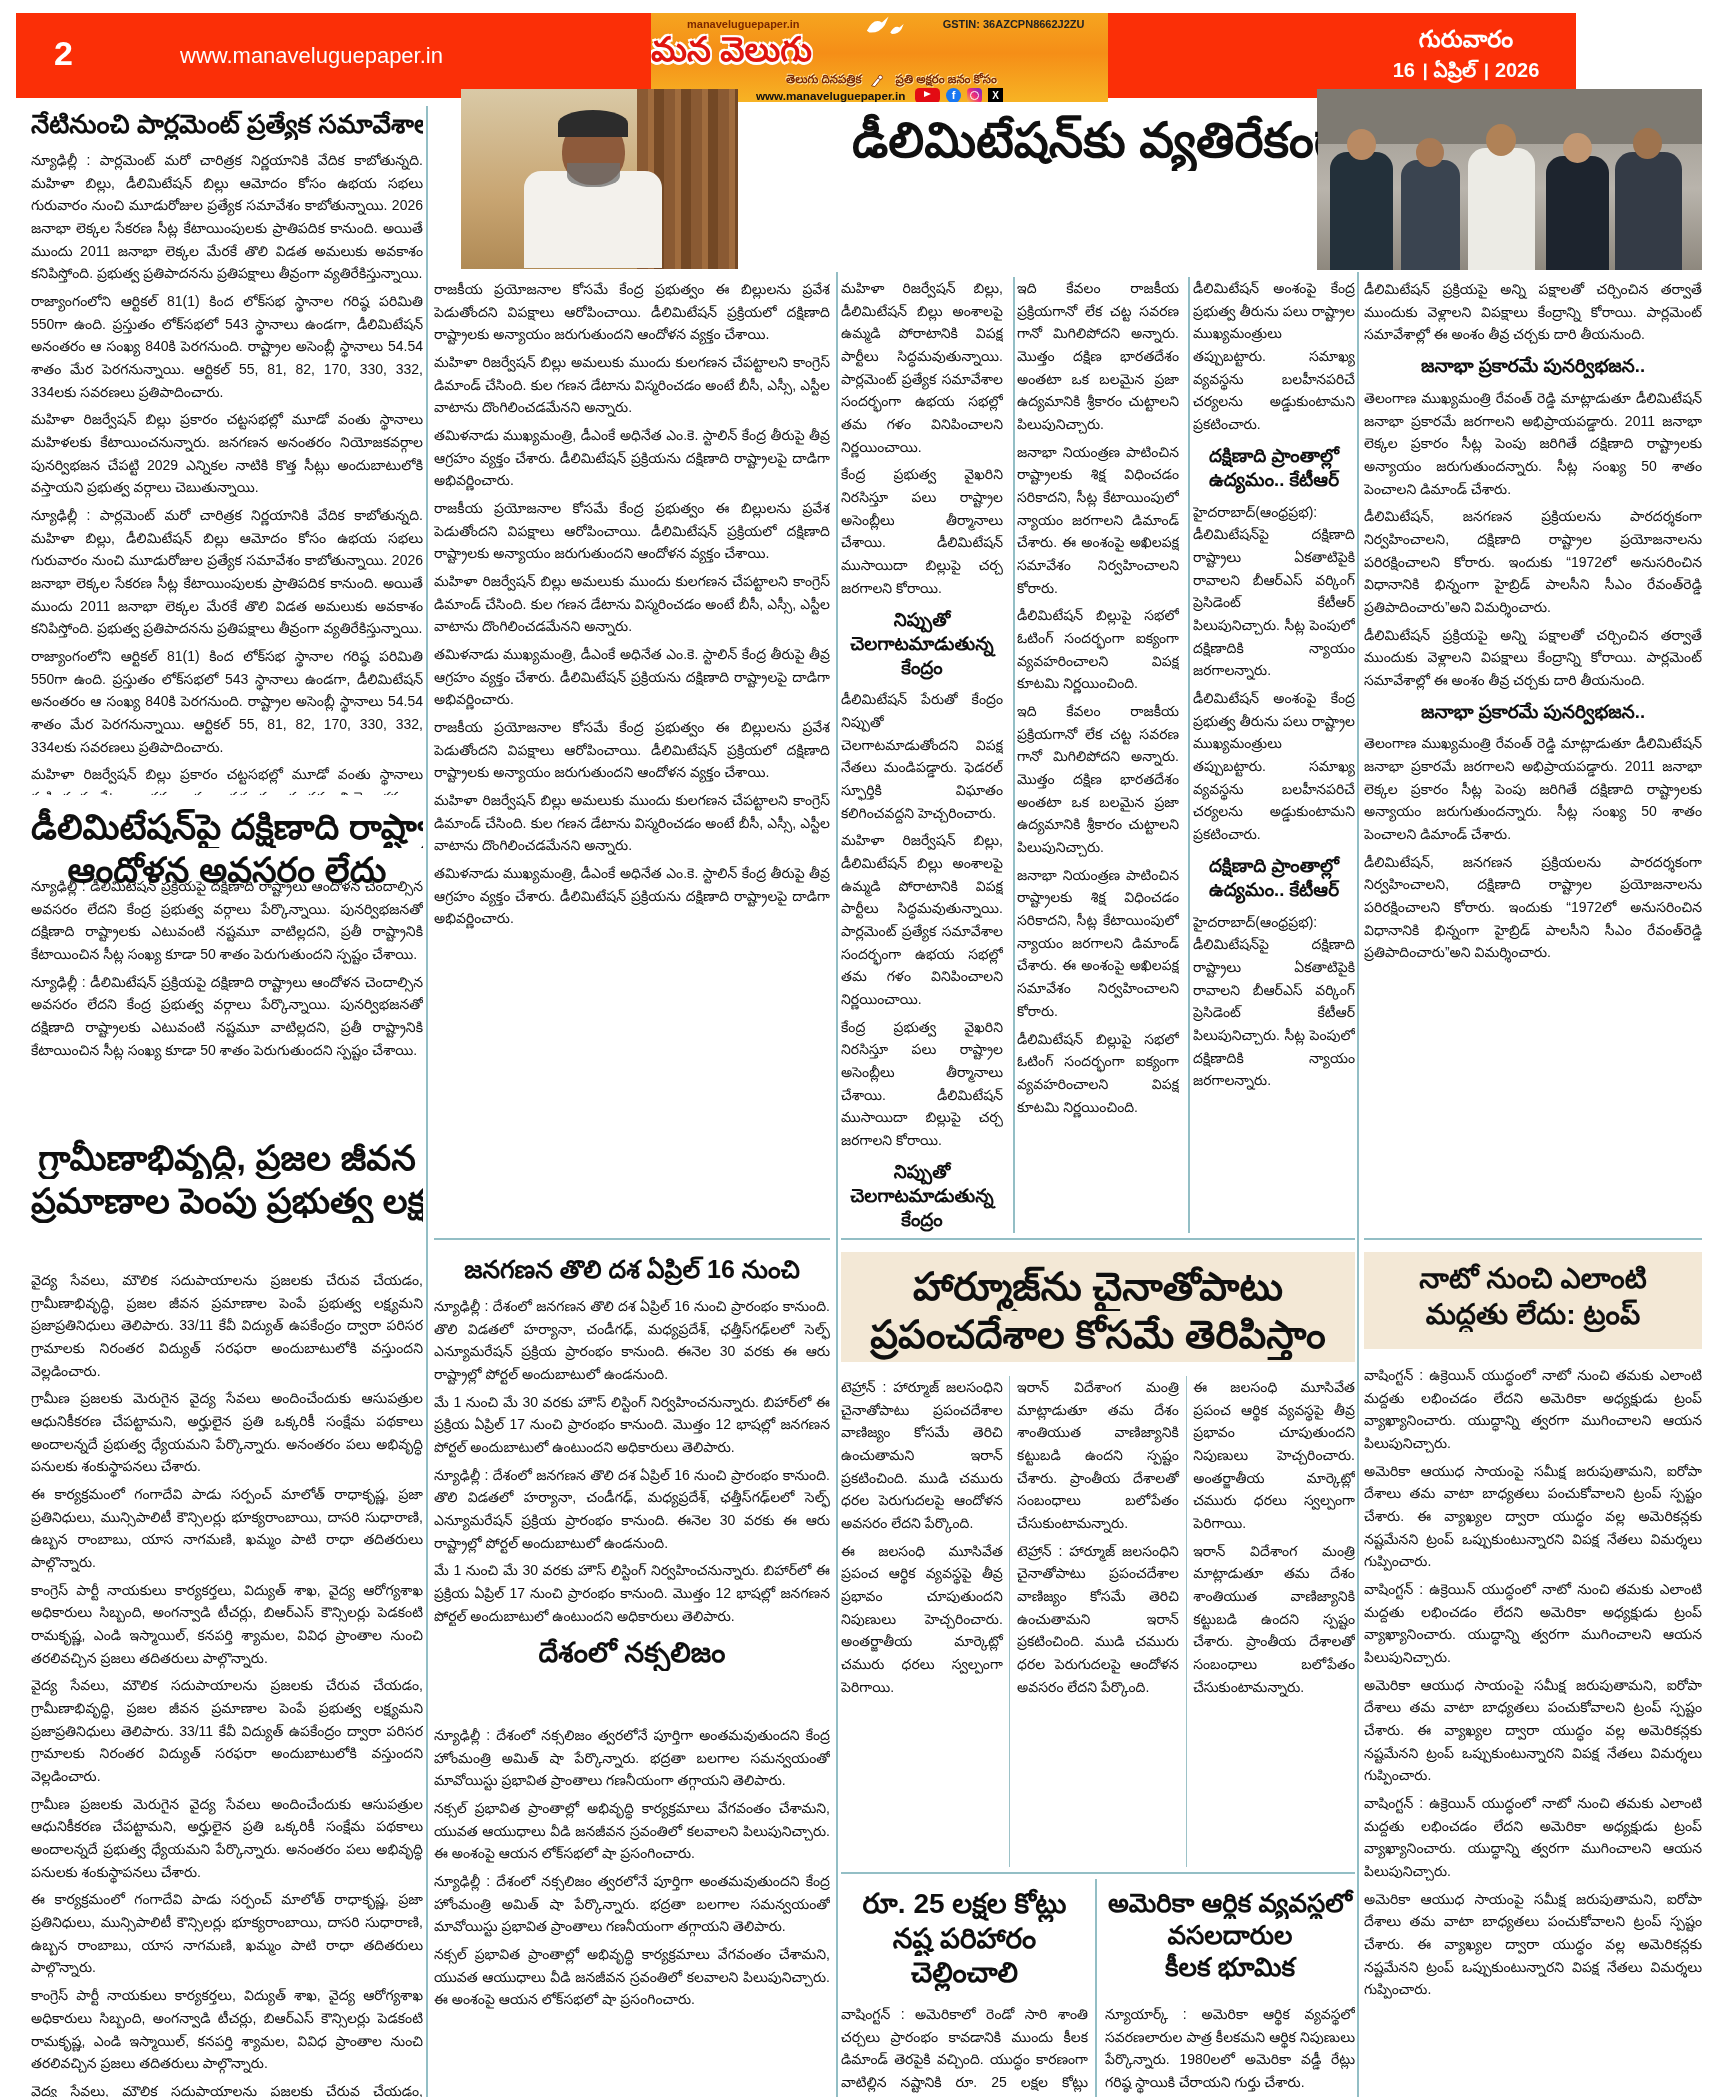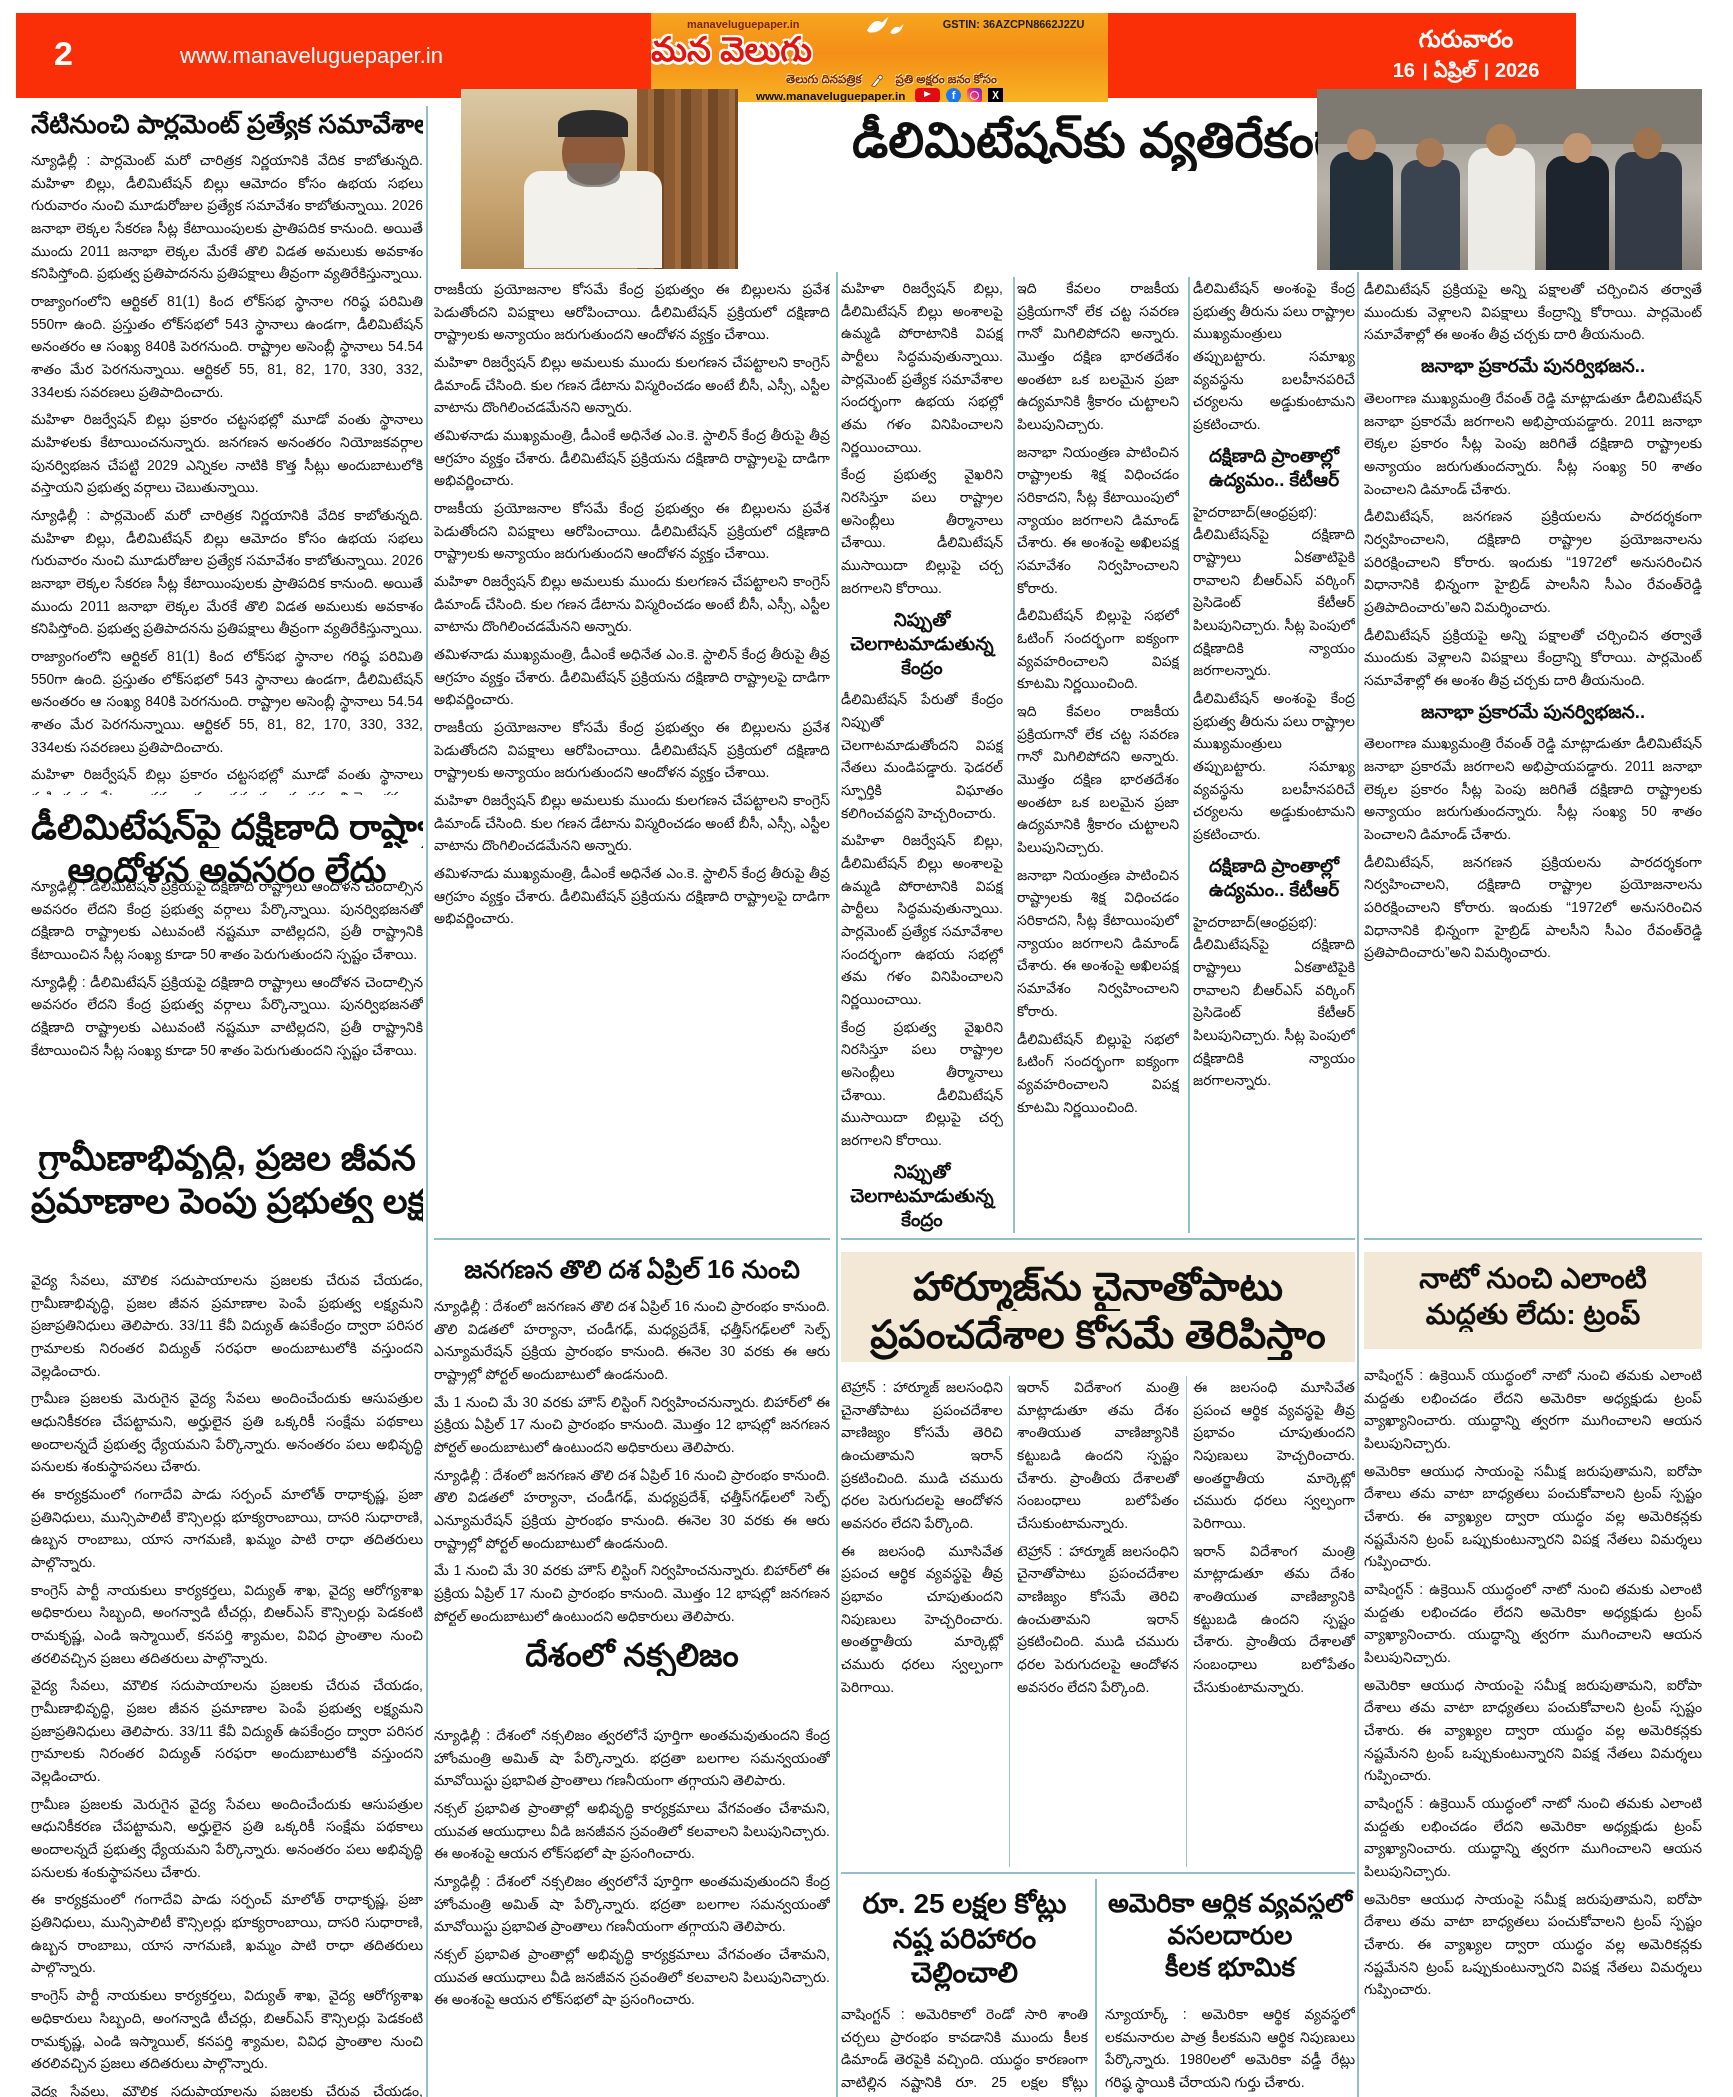--- a/index.html
+++ b/index.html
@@ -7,21 +7,21 @@
        font-family:"Liberation Sans","DejaVu Sans",sans-serif;color:#101010;overflow:hidden}
   .abs{position:absolute}
   .bp{font-size:14px;line-height:1.62;text-align:justify;margin:0 0 5px}
   .subhead{font-size:18.5px;font-weight:bold;text-align:center;line-height:1.3;margin:8.4px 0}
   .bodycol{overflow:hidden}
   .cols3{column-count:3;column-gap:14.3px;column-rule:1.3px solid #9dc2c8}
   .vr{width:1.7px;background:#93bec5}
   .hr{height:1.7px;background:#93bec5}
   .hl{font-weight:bold;text-align:center;line-height:1.24;white-space:nowrap;overflow:hidden}
   .headbox{overflow:hidden;text-align:center}.f60{font-size:25px}.f62{font-size:26px}.f66{font-size:28px}.f68{font-size:28.5px}
-  .f76{font-size:32px}.f84{font-size:35px}.f92{font-size:39px}
+  .f76{font-size:28px}.f84{font-size:35px}.f92{font-size:39px}
   .f118{font-size:49px}.f158{font-size:66px}
   .red{color:#e2251b}
   .band{background:#fb2f07}
   .beige{background:#f3e8d6}
   .white{color:#fff}
   .masthead{background:linear-gradient(180deg,#f6a51f 0%,#f58e17 45%,#f7b324 100%);overflow:hidden}
   .logo{font-weight:bold;color:#e01510;
         text-shadow:-1.7px -1.7px 0 #fff,1.7px -1.7px 0 #fff,-1.7px 1.7px 0 #fff,1.7px 1.7px 0 #fff,0 2.5px 0 #fff}
   .mast-small{font-weight:bold;color:#7c2800}
   .tagline{font-weight:bold;color:#7c2800;text-shadow:-0.8px -0.8px 0 #ffe9b0,0.8px 0.8px 0 #ffe9b0}
@@ -240,21 +240,21 @@
   </div>
 
 <div class="abs headbox" style="left:1105px;top:1887px;width:250px">
   <div class="f62">
       <div class="hl">అమెరికా ఆర్థిక వ్యవస్థలో</div>
       <div class="hl">వసలదారుల</div>
       <div class="hl">కీలక భూమిక</div>
     </div>
 </div>
 <div class="abs bodycol" style="left:1105px;top:2003px;width:250px;height:631px">
-    <p class="bp">న్యూయార్క్ : అమెరికా ఆర్థిక వ్యవస్థలో లకమనారుల పాత్ర కీలకమని ఆర్థిక నిపుణులు పేర్కొన్నారు. 1980లలో అమెరికా వడ్డీ రేట్లు గరిష్ఠ స్థాయికి చేరాయని గుర్తు చేశారు.</p>
+    <p class="bp">న్యూయార్క్ : అమెరికా ఆర్థిక వ్యవస్థలో సవరణలారుల పాత్ర కీలకమని ఆర్థిక నిపుణులు పేర్కొన్నారు. 1980లలో అమెరికా వడ్డీ రేట్లు గరిష్ఠ స్థాయికి చేరాయని గుర్తు చేశారు.</p>
   </div>
 
 <div class="abs bodycol" style="left:1364px;top:278px;width:338px;height:956px">
     <p class="bp">డీలిమిటేషన్ ప్రక్రియపై అన్ని పక్షాలతో చర్చించిన తర్వాతే ముందుకు వెళ్లాలని విపక్షాలు కేంద్రాన్ని కోరాయి. పార్లమెంట్ సమావేశాల్లో ఈ అంశం తీవ్ర చర్చకు దారి తీయనుంది.</p>
     <div class="subhead">జనాభా ప్రకారమే పునర్విభజన..</div>
     <p class="bp">తెలంగాణ ముఖ్యమంత్రి రేవంత్ రెడ్డి మాట్లాడుతూ డీలిమిటేషన్ జనాభా ప్రకారమే జరగాలని అభిప్రాయపడ్డారు. 2011 జనాభా లెక్కల ప్రకారం సీట్ల పెంపు జరిగితే దక్షిణాది రాష్ట్రాలకు అన్యాయం జరుగుతుందన్నారు. సీట్ల సంఖ్య 50 శాతం పెంచాలని డిమాండ్ చేశారు.</p>
     <p class="bp">డీలిమిటేషన్, జనగణన ప్రక్రియలను పారదర్శకంగా నిర్వహించాలని, దక్షిణాది రాష్ట్రాల ప్రయోజనాలను పరిరక్షించాలని కోరారు. ఇందుకు “1972లో అనుసరించిన విధానానికి భిన్నంగా హైబ్రిడ్ పాలసీని సీఎం రేవంత్‌రెడ్డి ప్రతిపాదించారు”అని విమర్శించారు.</p>
     <p class="bp">డీలిమిటేషన్ ప్రక్రియపై అన్ని పక్షాలతో చర్చించిన తర్వాతే ముందుకు వెళ్లాలని విపక్షాలు కేంద్రాన్ని కోరాయి. పార్లమెంట్ సమావేశాల్లో ఈ అంశం తీవ్ర చర్చకు దారి తీయనుంది.</p>
     <div class="subhead">జనాభా ప్రకారమే పునర్విభజన..</div>
     <p class="bp">తెలంగాణ ముఖ్యమంత్రి రేవంత్ రెడ్డి మాట్లాడుతూ డీలిమిటేషన్ జనాభా ప్రకారమే జరగాలని అభిప్రాయపడ్డారు. 2011 జనాభా లెక్కల ప్రకారం సీట్ల పెంపు జరిగితే దక్షిణాది రాష్ట్రాలకు అన్యాయం జరుగుతుందన్నారు. సీట్ల సంఖ్య 50 శాతం పెంచాలని డిమాండ్ చేశారు.</p>

